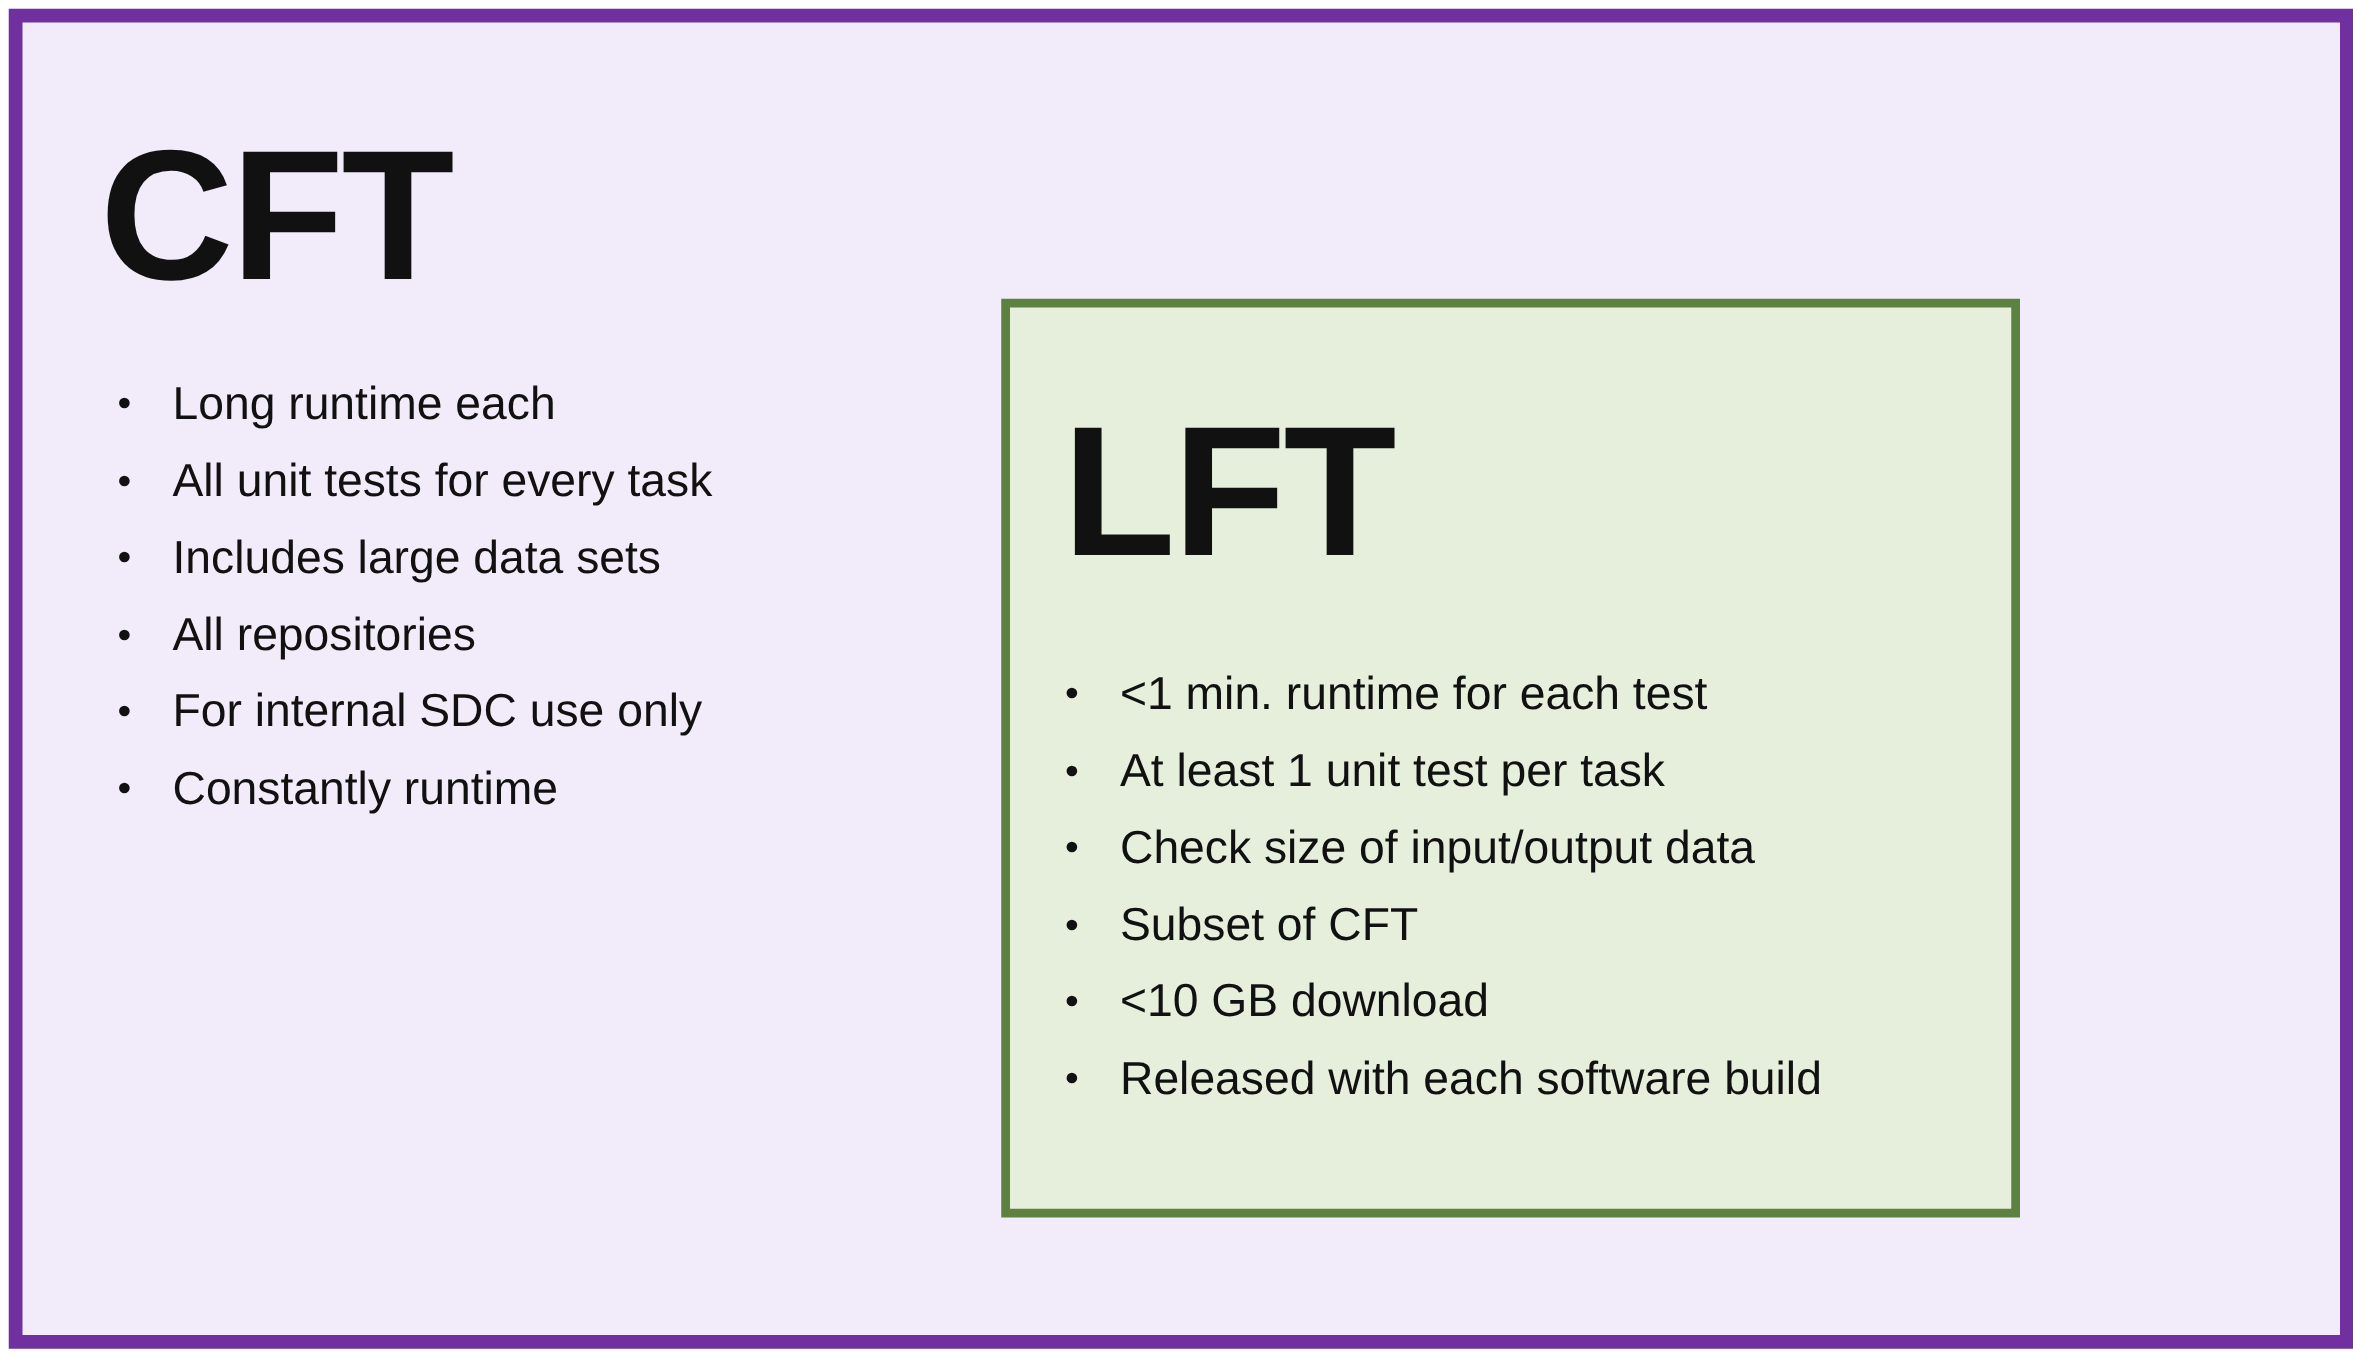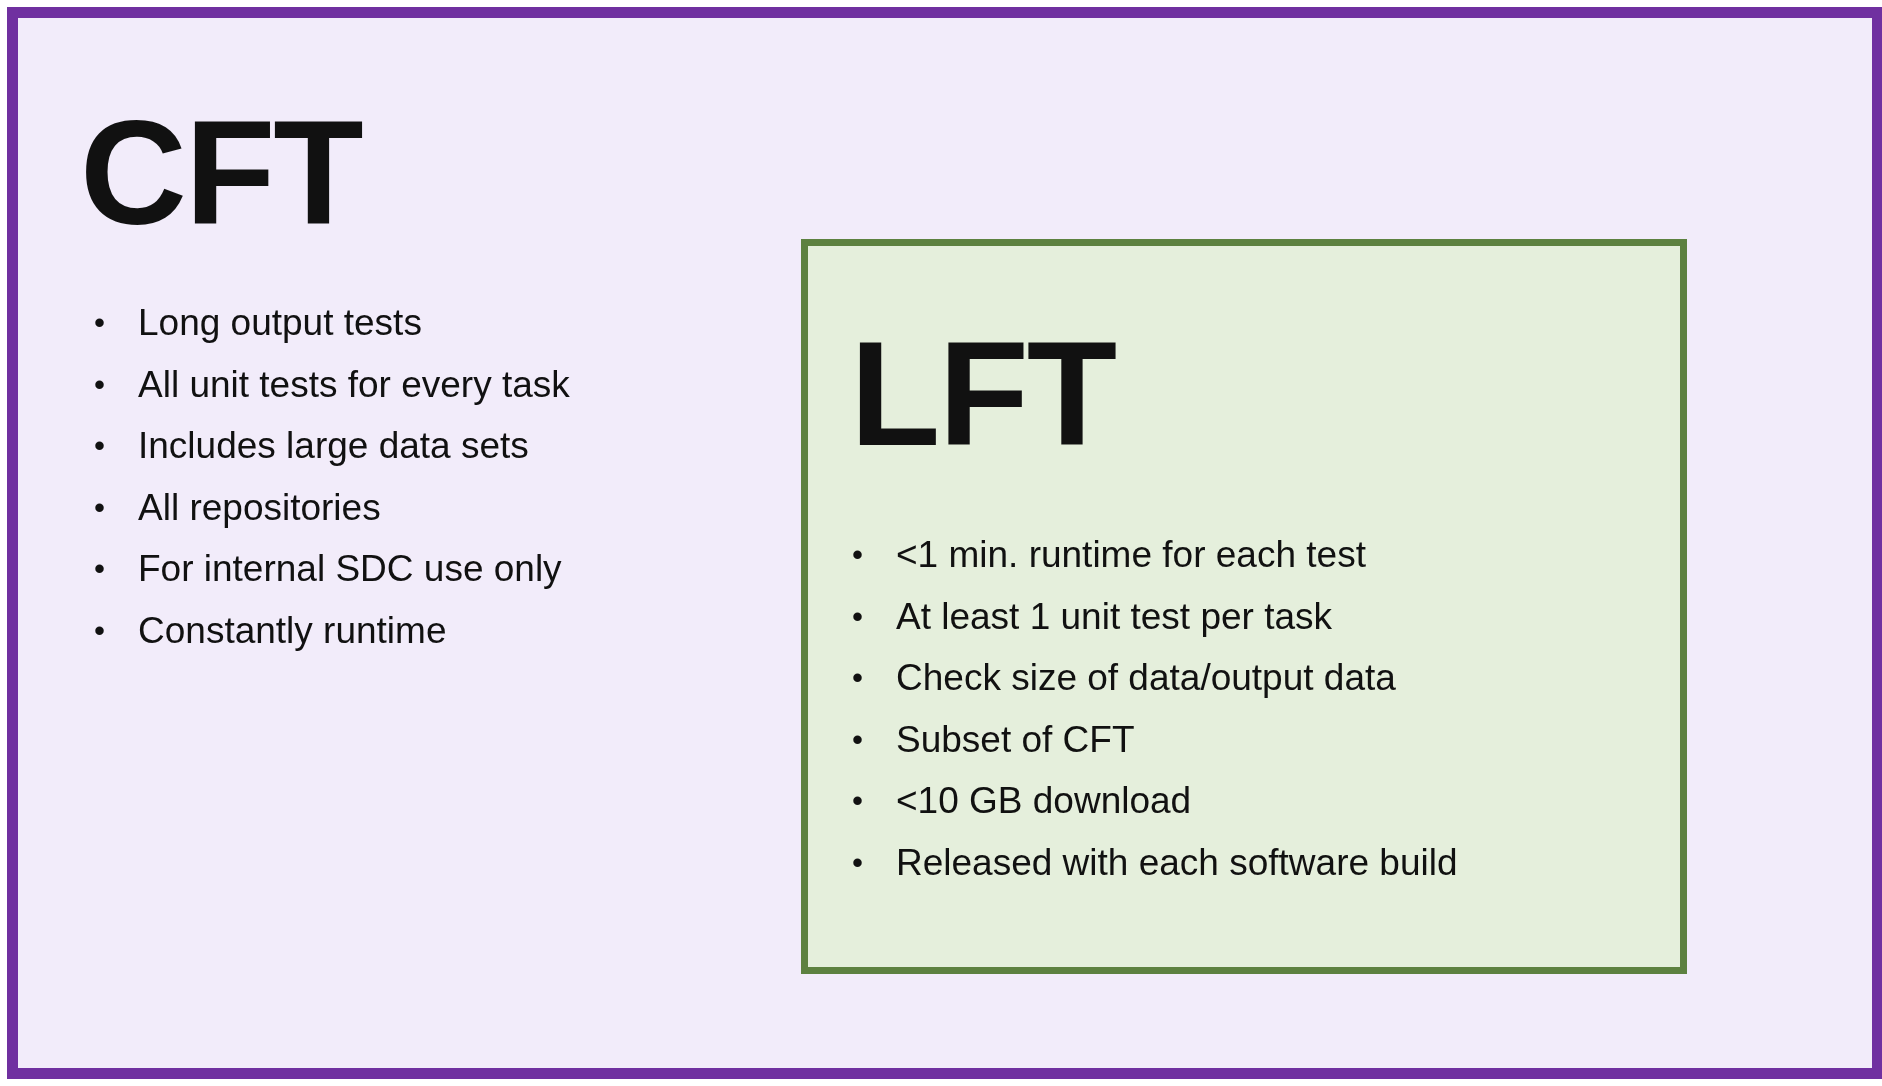--- a/index.html
+++ b/index.html
@@ -57,21 +57,21 @@
     line-height: 57.5px;
   }
   .cft-list {
     left: 58px;
     top: 268px;
   }
   .lft-box {
     position: absolute;
     left: 779px;
     top: 217px;
-    width: 886px;
+    width: 815px;
     height: 735px;
     border: 7px solid var(--green-border);
     background: var(--green-fill);
   }
   .lft-title {
     position: absolute;
     left: 38px;
     top: 55px;
     font-size: 148px;
     font-weight: 600;
@@ -84,33 +84,33 @@
     top: 272px;
   }
 </style>
 </head>
 <body>
 
 <div class="slide">
   <h1 class="cft-title">CFT</h1>
 
   <ul class="bullet-list cft-list">
-      <li>Long output tests</li>
+      <li>Long runtime each</li>
       <li>All unit tests for every task</li>
       <li>Includes large data sets</li>
       <li>All repositories</li>
       <li>For internal SDC use only</li>
       <li>Constantly runtime</li>
     </ul>
 
   <div class="lft-box">
     <h2 class="lft-title">LFT</h2>
 
     <ul class="bullet-list lft-list">
         <li>&lt;1 min. runtime for each test</li>
         <li>At least 1 unit test per task</li>
-        <li>Check size of data/output data</li>
+        <li>Check size of input/output data</li>
         <li>Subset of CFT</li>
         <li>&lt;10 GB download</li>
         <li>Released with each software build</li>
       </ul>
   </div>
 </div>
 
 </body></html>

